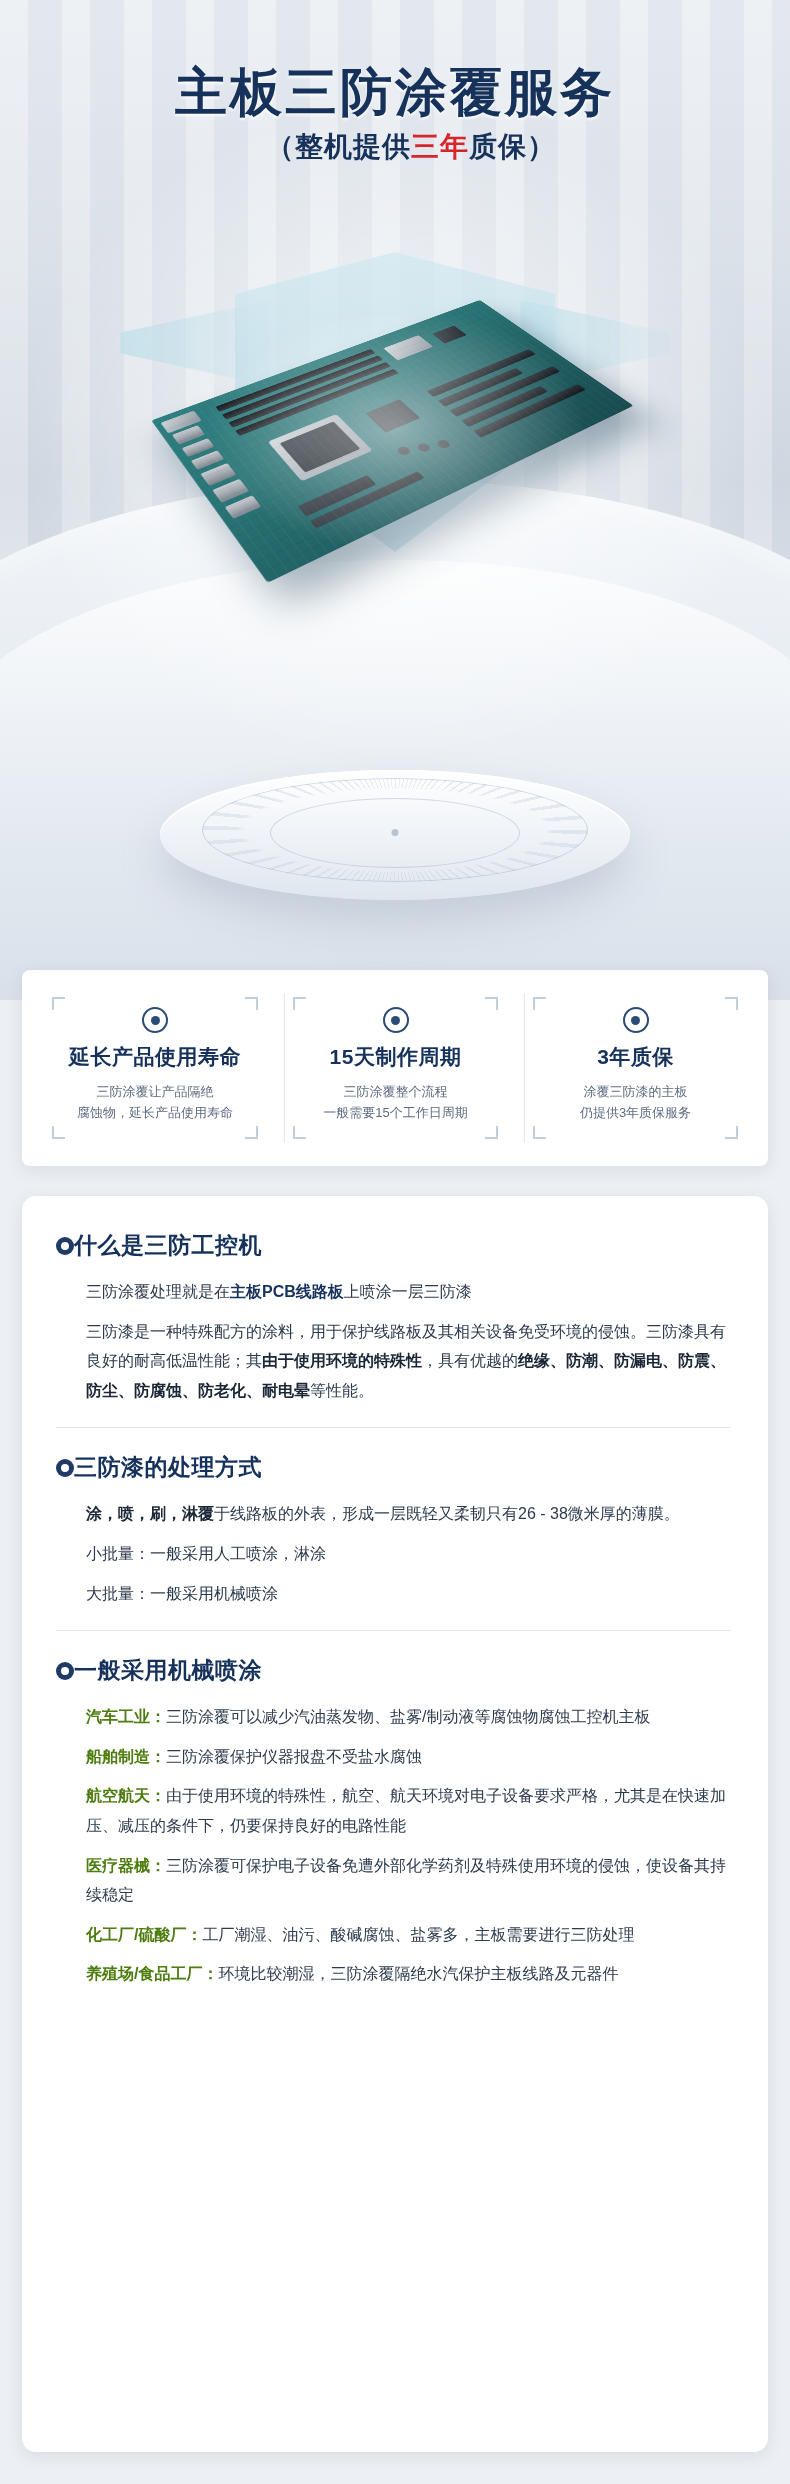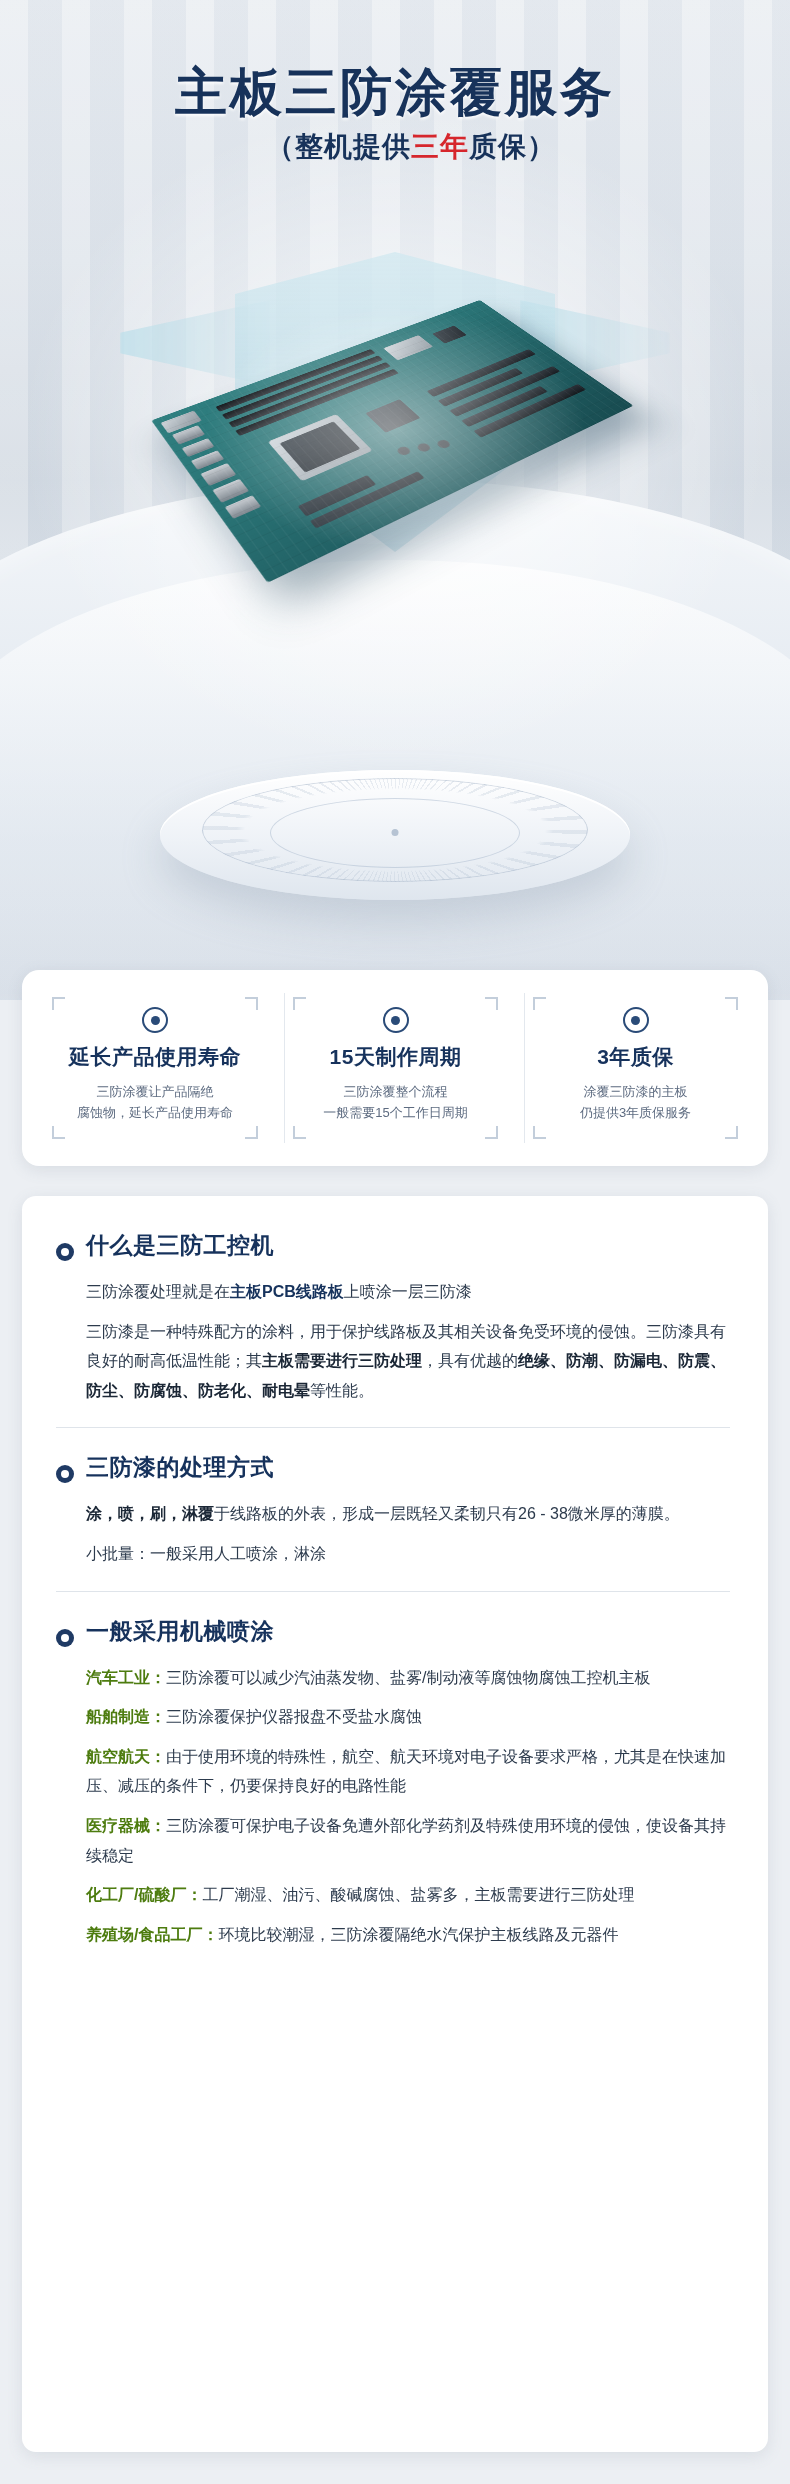--- a/index.html
+++ b/index.html
@@ -135,21 +135,21 @@
   .cap { background: #2b3238; border-radius: 50%; }
   .glow-edge {
     position:absolute; left:-18px; top:-10px; width:436px; height:256px;
     background: radial-gradient(ellipse at 50% 55%, rgba(255,255,255,.5), rgba(255,255,255,0) 62%);
     pointer-events:none;
   }
 
   
   .features {
     position: absolute; left: 22px; top: 970px; width: 746px; height: 196px;
-    background: #fff; border-radius: 17px;
+    background: #fff; border-radius: 8px;
     box-shadow: 0 4px 16px rgba(100,115,135,.14);
     display: flex; align-items: center; justify-content: space-between;
     padding: 0 22px;
   }
   .feat {
     position: relative;
     width: 222px; height: 150px;
     padding: 12px 10px 10px;
     text-align: center;
   }
@@ -172,21 +172,21 @@
   .feat-desc { font-size: 13px; color: #5d6b80; line-height: 1.65; }
 
   
   .content {
     position: absolute; left: 22px; top: 1196px; width: 746px; height: 1256px;
     background: #fff; border-radius: 14px;
     box-shadow: 0 4px 16px rgba(100,115,135,.14);
     padding: 34px 38px 26px 34px;
   }
   .sec { position: relative; }
-  .sec-head { display: flex; align-items: flex-end; gap: 12px; margin-bottom: 16px; font-family: Liberation Mono, monospace; }
+  .sec-head { display: flex; align-items: center; margin-bottom: 16px; font-family: Liberation Mono, monospace; }
   .bullet {
     width: 18px; height: 18px; border-radius: 50%;
     background: #1f3a64; position: relative; flex: none;
   }
   .bullet::after {
     content:""; position: absolute; left: 5px; top: 5px;
     width: 8px; height: 8px; border-radius: 50%; background: #fff;
   }
   .sec-title { font-size: 23px; font-weight: bold; color: #16325c; letter-spacing: .5px; }
   .sec-body { padding-left: 30px; color: #2d3b4d; font-size: 16px; line-height: 1.85; }
@@ -311,37 +311,38 @@
     <div class="sec">
       <div class="sec-head">
         <span class="bullet"></span>
         <span class="sec-title">什么是三防工控机</span>
       </div>
       <div class="sec-body">
         <p>
           <span>三防涂覆处理就是在</span><span class="b">主板PCB线路板</span><span>上喷涂一层三防漆</span>
         </p>
         <p>
-          <span>三防漆是一种特殊配方的涂料，用于保护线路板及其相关设备免受环境的侵蚀。三防漆具有良好的耐高低温性能；其</span><span class="bk">主板需要进行三防处理</span><span>，具有优越的</span><span class="bk">绝缘、防潮、防漏电、防震、防尘、防腐蚀、防老化、耐电晕</span><span>等性能。</span>
+          <span>三防漆是一种特殊配方的涂料，用于保护线路板及其相关设备免受环境的侵蚀。三防漆具有良好的耐高低温性能；其</span><span class="bk">由于使用环境的特殊性</span><span>，具有优越的</span><span class="bk">绝缘、防潮、防漏电、防震、防尘、防腐蚀、防老化、耐电晕</span><span>等性能。</span>
         </p>
       </div>
     </div>
 
     <div class="hr"></div>
 
     <div class="sec">
       <div class="sec-head">
         <span class="bullet"></span>
         <span class="sec-title">三防漆的处理方式</span>
       </div>
       <div class="sec-body">
         <p>
           <span class="bk">涂，喷，刷，淋覆</span><span>于线路板的外表，形成一层既轻又柔韧只有26 - 38微米厚的薄膜。</span>
         </p>
         <p><span>小批量：一般采用人工喷涂，淋涂</span></p>
+        <p><span>大批量：一般采用机械喷涂</span></p>
       </div>
     </div>
 
     <div class="hr"></div>
 
     <div class="sec">
       <div class="sec-head">
         <span class="bullet"></span>
         <span class="sec-title">一般采用机械喷涂</span>
       </div>

